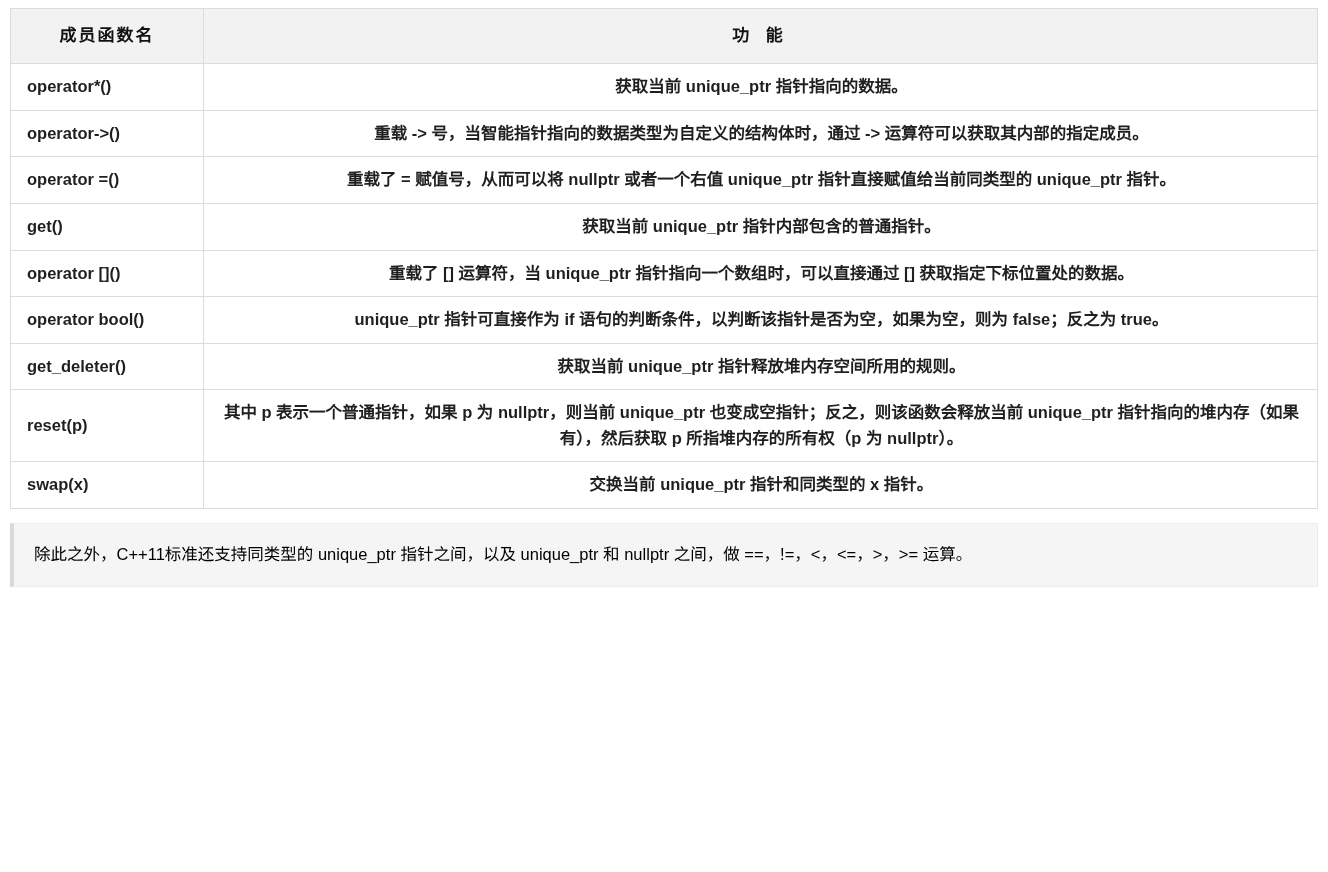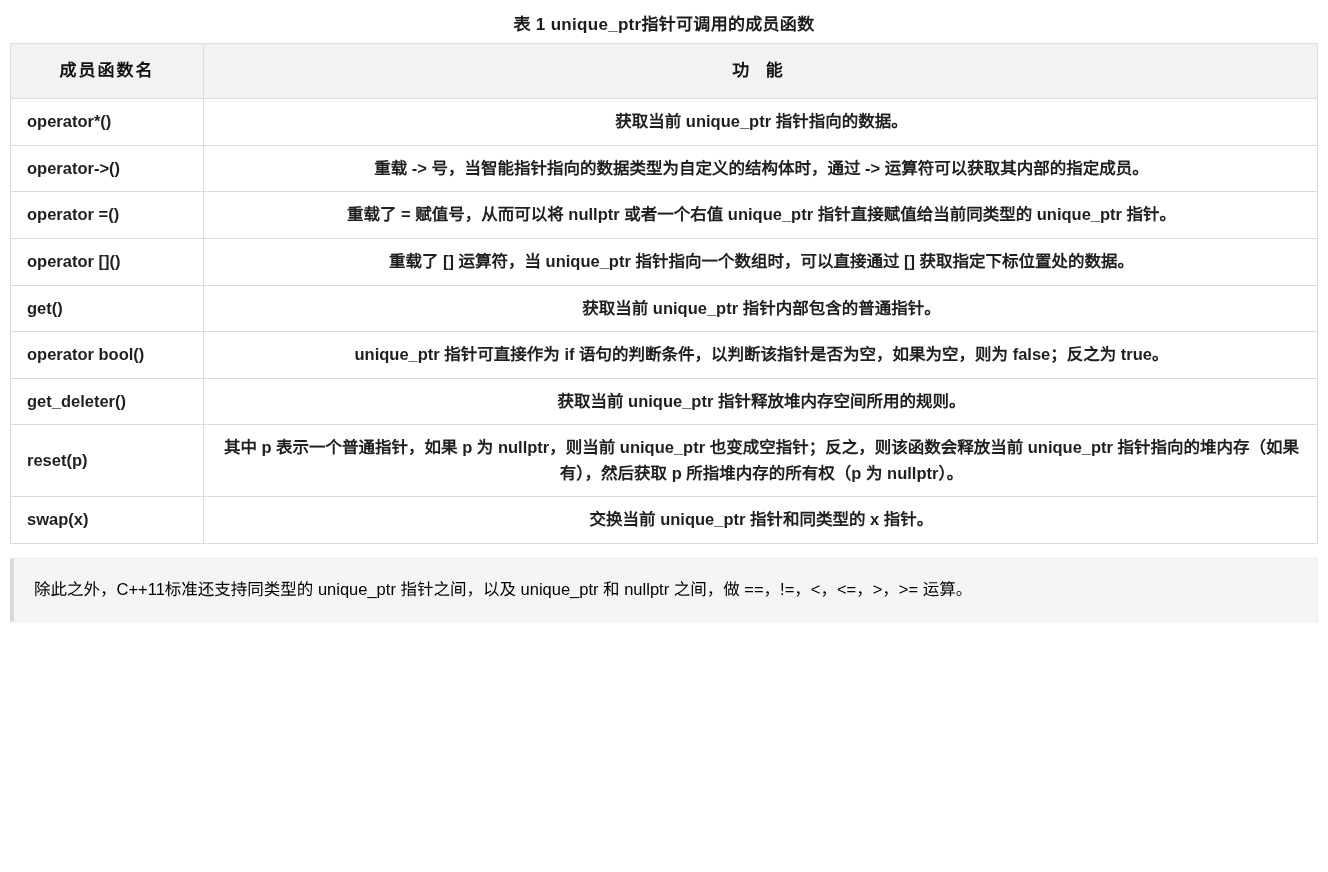--- a/index.html
+++ b/index.html
@@ -80,21 +80,20 @@
     font-size: 16.5px;
     line-height: 1.7;
     color: #000000;
   }
 </style>
 </head>
 <body>
 
 <div class="page">
 
-  <div class="table-caption">表 1 unique_ptr指针可调用的成员函数</div>
 
   <table class="member-table">
     <thead>
       <tr>
         <th class="col-name">成员函数名</th>
         <th class="col-func">功 能</th>
       </tr>
     </thead>
     <tbody>
       <tr>
@@ -103,26 +102,26 @@
       </tr>
       <tr>
         <td class="cell-name">operator-&gt;()</td>
         <td class="cell-desc">重载 -&gt; 号，当智能指针指向的数据类型为自定义的结构体时，通过 -&gt; 运算符可以获取其内部的指定成员。</td>
       </tr>
       <tr>
         <td class="cell-name">operator =()</td>
         <td class="cell-desc">重载了 = 赋值号，从而可以将 nullptr 或者一个右值 unique_ptr 指针直接赋值给当前同类型的 unique_ptr 指针。</td>
       </tr>
       <tr>
+        <td class="cell-name">get()</td>
+        <td class="cell-desc">获取当前 unique_ptr 指针内部包含的普通指针。</td>
+      </tr>
+      <tr>
         <td class="cell-name">operator []()</td>
         <td class="cell-desc">重载了 [] 运算符，当 unique_ptr 指针指向一个数组时，可以直接通过 [] 获取指定下标位置处的数据。</td>
-      </tr>
-      <tr>
-        <td class="cell-name">get()</td>
-        <td class="cell-desc">获取当前 unique_ptr 指针内部包含的普通指针。</td>
       </tr>
       <tr>
         <td class="cell-name">operator bool()</td>
         <td class="cell-desc">unique_ptr 指针可直接作为 if 语句的判断条件，以判断该指针是否为空，如果为空，则为 false；反之为 true。</td>
       </tr>
       <tr>
         <td class="cell-name">get_deleter()</td>
         <td class="cell-desc">获取当前 unique_ptr 指针释放堆内存空间所用的规则。</td>
       </tr>
       <tr>

